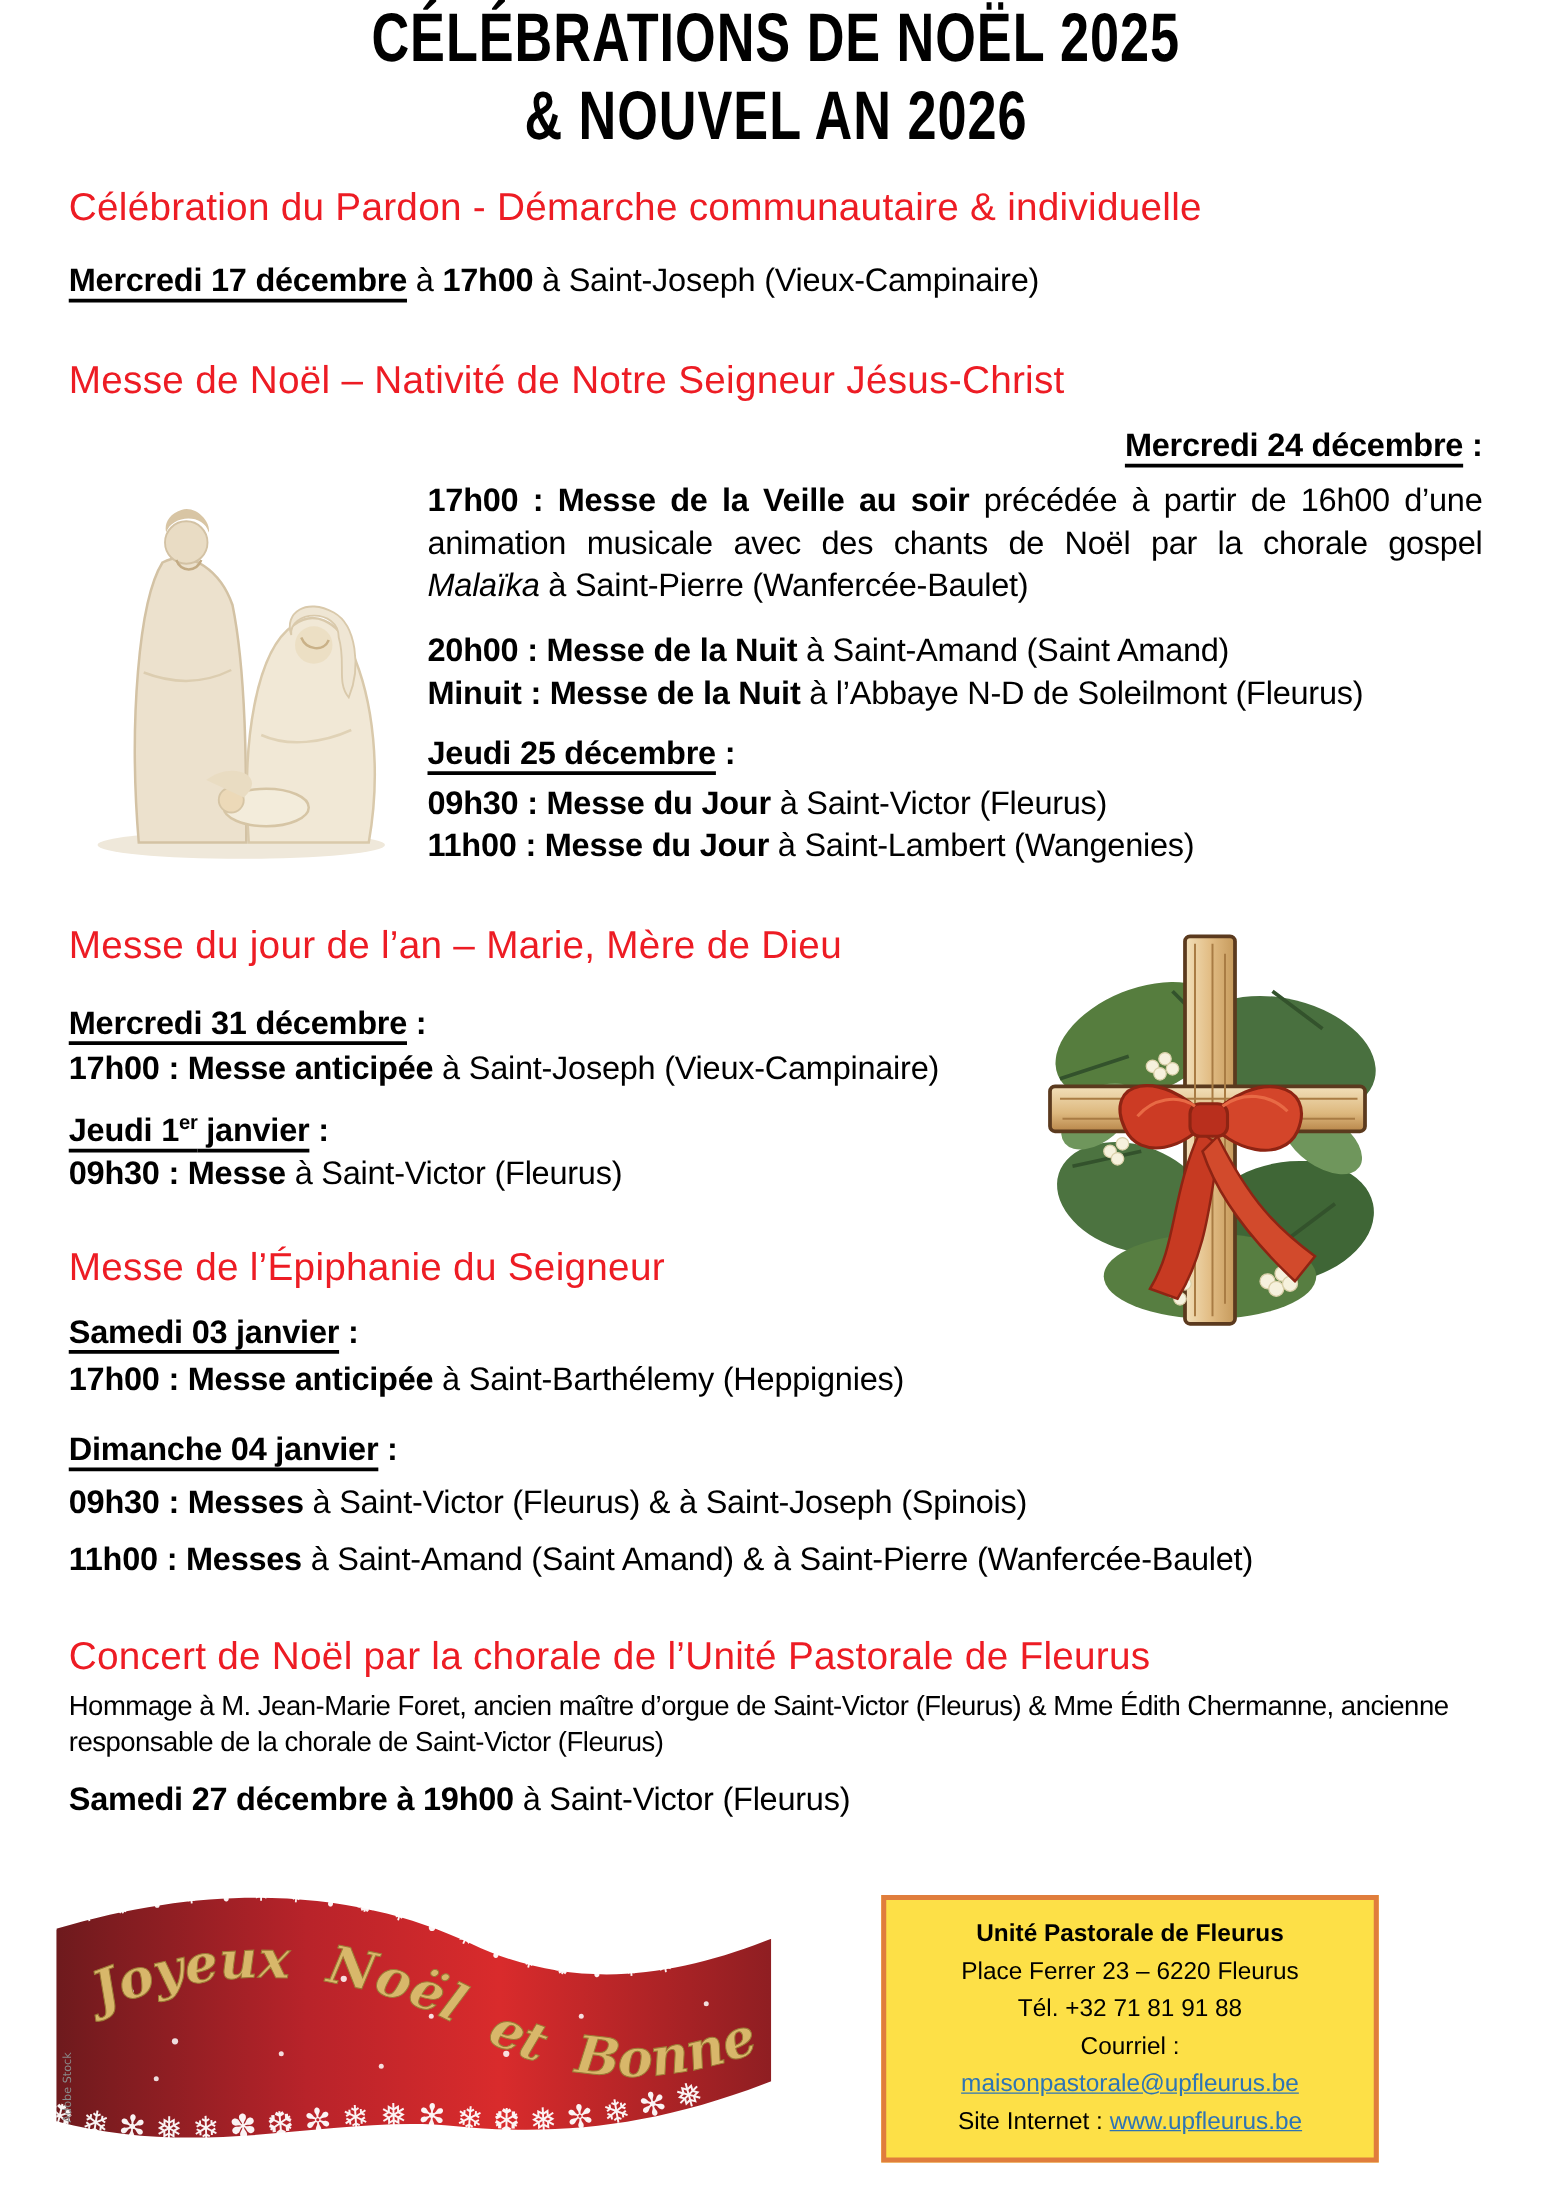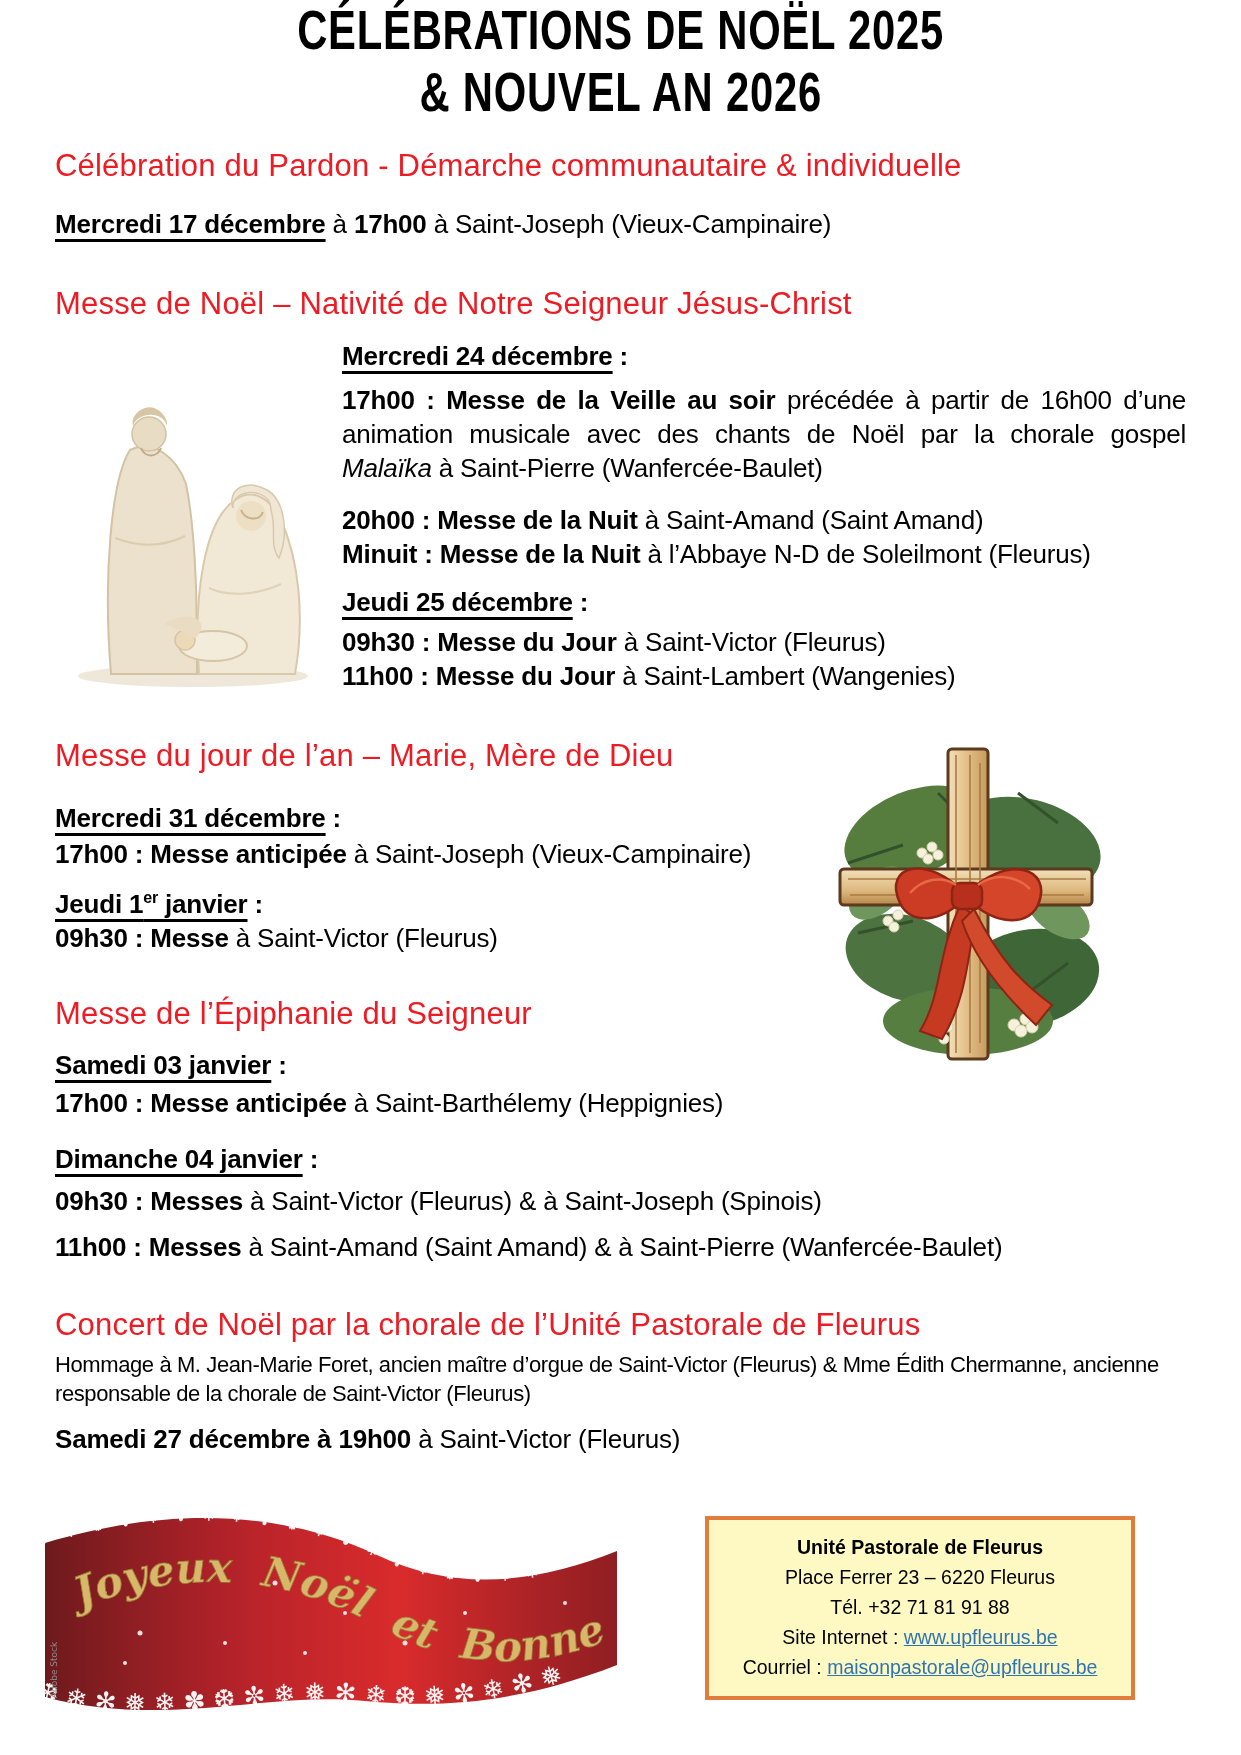--- a/index.html
+++ b/index.html
@@ -23,22 +23,22 @@
   .noel-text{margin-left:287px;max-width:846px;}
   .veille{text-align:justify;}
   .hommage{font-size:22px;line-height:29px;letter-spacing:-.4px;max-width:1131px;}
   .sam27{font-size:26px;}
   
   .nativity-wrap{position:absolute;left:45px;top:388px;width:285px;height:302px;}
   .cross-wrap{position:absolute;left:818px;top:733px;width:295px;height:332px;}
   .banner-wrap{position:absolute;left:45px;top:1493px;width:572px;height:248px;}
   
   .contact-box{
-    position:absolute;left:705px;top:1516px;width:430px;box-sizing:border-box;
-    border:4px solid #e07d3c;background:#fef9c3;text-align:center;padding:12px 20px 14px;
+    position:absolute;left:705px;top:1516px;width:398px;box-sizing:border-box;
+    border:4px solid #e07d3c;background:#fde047;text-align:center;padding:12px 20px 14px;
   }
   .contact-box p{font-size:19.5px;line-height:30px;letter-spacing:0;}
   .contact-name{font-size:22px;font-weight:bold;line-height:32px;}
   a.doc-link{color:#2e74b5;text-decoration:underline;}
   svg{display:block;}
 </style>
 </head>
 <body>
 
 <div class="page">
@@ -48,21 +48,21 @@
     <span class="cond">&amp; NOUVEL AN 2026</span>
   </div>
 
   <h2 style="margin-top:24px;">Célébration du Pardon - Démarche communautaire &amp; individuelle</h2>
   <p style="margin-top:22px;"><span class="b u">Mercredi 17 décembre</span><span> à </span><span class="b">17h00</span><span> à Saint-Joseph (Vieux-Campinaire)</span></p>
 
   <h2 style="margin-top:44px;">Messe de Noël – Nativité de Notre Seigneur Jésus-Christ</h2>
 
   <div class="noel-body">
     <div class="noel-text">
-      <p style="margin-bottom:10px;"><span class="b u">Mercredi 24 décembre</span><span class="b"> :</span></p>
+      <p style="margin-bottom:10px;text-align:right;"><span class="b u">Mercredi 24 décembre</span><span class="b"> :</span></p>
       <p class="veille" style="margin-top:8px;"><span class="b">17h00 : Messe de la Veille au soir</span><span> précédée à partir de 16h00 d’une animation musicale avec des chants de Noël par la chorale gospel </span><span class="i">Malaïka</span><span> à Saint-Pierre (Wanfercée-Baulet)</span></p>
       <p style="margin-top:18px;"><span class="b">20h00 : Messe de la Nuit</span><span> à Saint-Amand (Saint Amand)</span></p>
       <p><span class="b">Minuit : Messe de la Nuit</span><span> à l’Abbaye N-D de Soleilmont (Fleurus)</span></p>
       <p style="margin-top:14px;margin-bottom:6px;"><span class="b u">Jeudi 25 décembre</span><span class="b"> :</span></p>
       <p><span class="b">09h30 : Messe du Jour</span><span> à Saint-Victor (Fleurus)</span></p>
       <p><span class="b">11h00 : Messe du Jour</span><span> à Saint-Lambert (Wangenies)</span></p>
     </div>
   </div>
 
   <h2 style="margin-top:44px;">Messe du jour de l’an – Marie, Mère de Dieu</h2>
@@ -193,17 +193,17 @@
         <textPath href="#bmid" startOffset="8">Joyeux Noël et Bonne Année</textPath>
       </text>
       <text transform="translate(12,205) rotate(-90)" font-family="DejaVu Sans, sans-serif" font-size="9" fill="#8a8a8a">Adobe Stock</text>
     </svg>
   </div>
 
   <div class="contact-box">
     <p class="contact-name">Unité Pastorale de Fleurus</p>
     <p>Place Ferrer 23 – 6220 Fleurus</p>
     <p>Tél. +32 71 81 91 88</p>
+    <p><span>Courriel : </span><a class="doc-link" href="#">maisonpastorale@upfleurus.be</a></p>
     <p><span>Site Internet : </span><a class="doc-link" href="#">www.upfleurus.be</a></p>
-    <p><span>Courriel : </span><a class="doc-link" href="#">maisonpastorale@upfleurus.be</a></p>
   </div>
 
 </div>
 
 </body></html>

